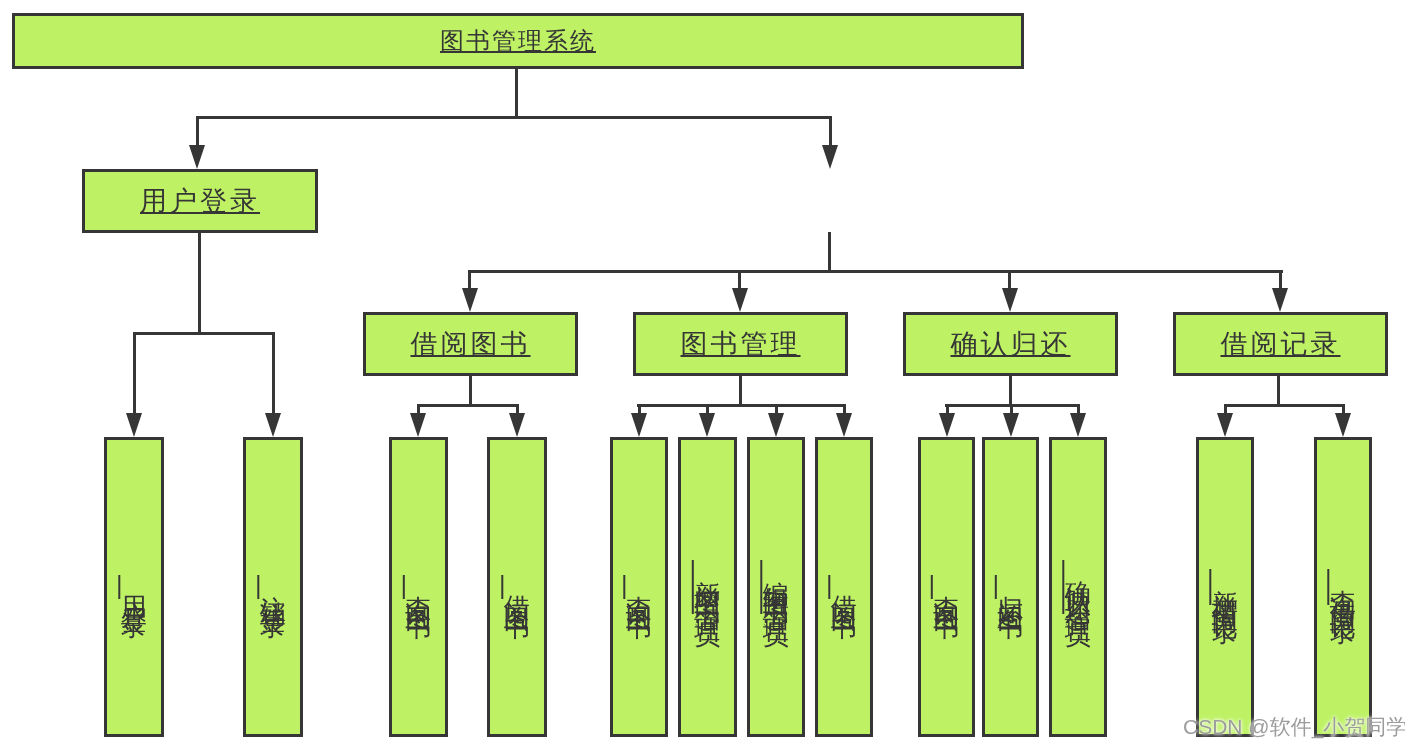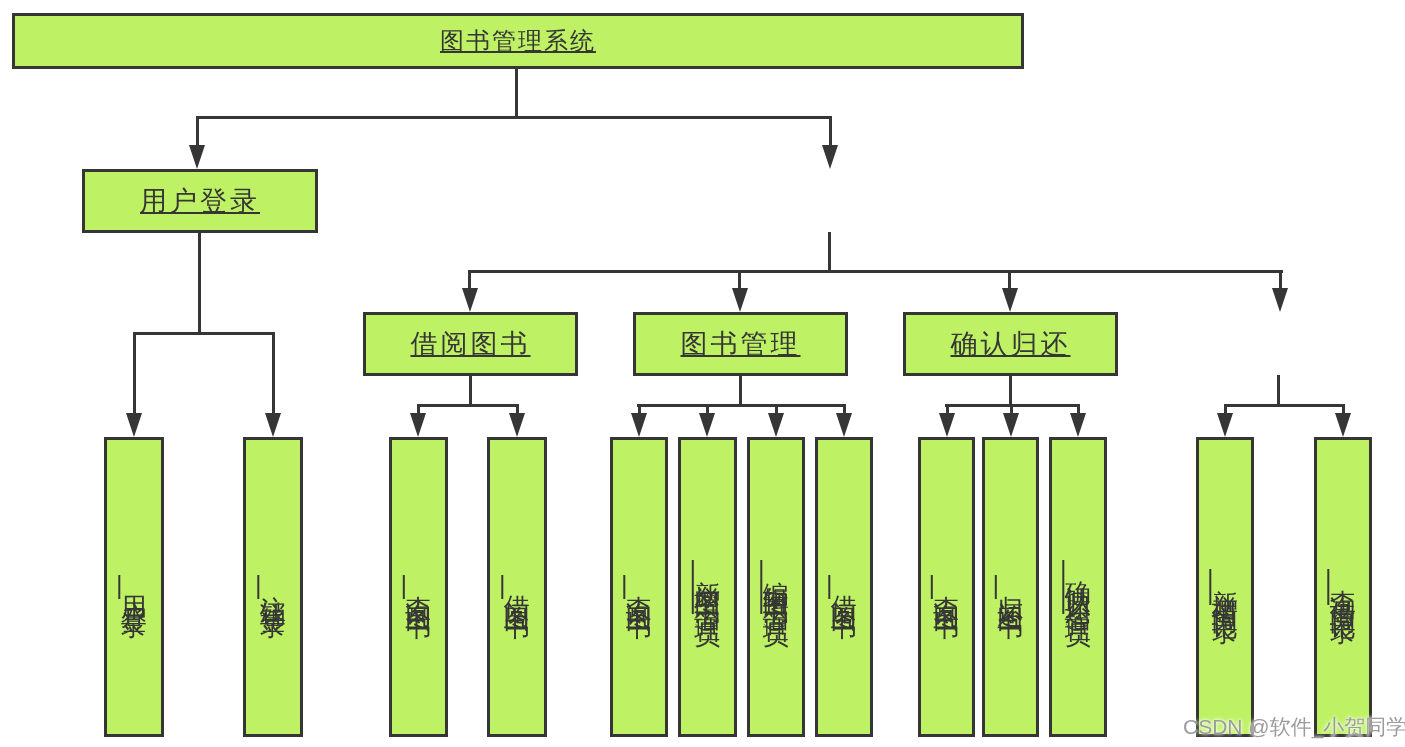--- a/index.html
+++ b/index.html
@@ -74,20 +74,23 @@
   </div>
 
   <div class="box hbox" style="left:363px;top:312px;width:215px;height:64px">
     <span>借阅图书</span>
   </div>
   <div class="box hbox" style="left:633px;top:312px;width:215px;height:64px">
     <span>图书管理</span>
   </div>
   <div class="box hbox" style="left:903px;top:312px;width:215px;height:64px">
     <span>确认归还</span>
+  </div>
+  <div class="box hbox" style="left:1173px;top:312px;width:215px;height:64px">
+    <span>借阅记录</span>
   </div>
 
   <div class="box leaf" style="left:104px;top:437px;width:60px;height:300px">
     <span>用户登录</span>
   </div>
   <div class="box leaf" style="left:243px;top:437px;width:60px;height:300px">
     <span>注销登录</span>
   </div>
   <div class="box leaf" style="left:389px;top:437px;width:59px;height:300px">
     <span>查询图书</span>

